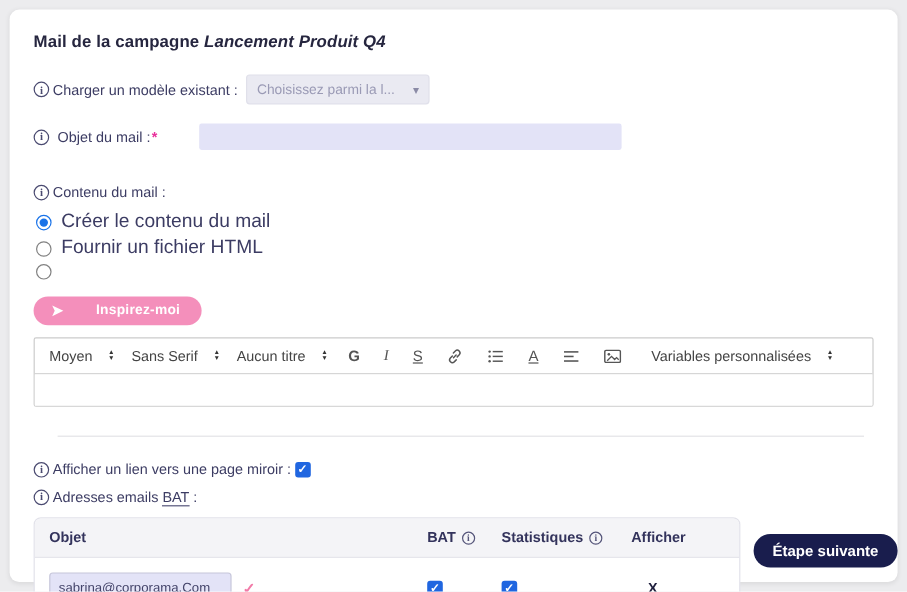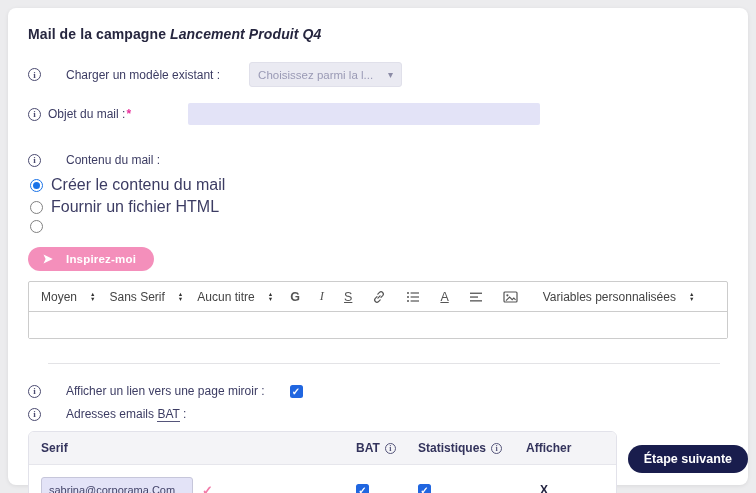--- a/index.html
+++ b/index.html
@@ -18,21 +18,21 @@
     box-shadow: 0 1px 4px rgba(0,0,0,.08);
     padding: 16px 20px;
   }
   
   .page-title {
     font-size: 14px; font-weight: 700; color: #26263f;
     margin: 2px 0 20px 0; letter-spacing: .1px;
   }
   .page-title em { font-style: italic; font-weight: 700; }
   
-  .row { display: flex; align-items: center; gap: 25px; font-size: 12px; color: #3c3c63; }
+  .row { display: flex; align-items: center; gap: 3px; font-size: 12px; color: #3c3c63; }
   .info {
     width: 13px; height: 13px; flex: 0 0 auto;
     border: 1px solid #4a4a70; border-radius: 50%;
     display: inline-flex; align-items: center; justify-content: center;
     font-size: 9px; font-weight: 700; color: #4a4a70;
     font-family: "Liberation Serif", serif;
   }
   .info::before { content: "i"; }
   .info.small { width: 11px; height: 11px; font-size: 8px; border-color: #55557a; color: #55557a; }
   
@@ -66,21 +66,21 @@
   }
   .radio.selected { border-color: #1a73e8; }
   .radio.selected::after {
     content: ""; position: absolute; left: 50%; top: 50%;
     width: 7px; height: 7px; margin: -3.5px 0 0 -3.5px;
     background: #1a73e8; border-radius: 50%;
   }
   
   .inspire {
     margin: 10px 0 10px 0;
-    display: inline-flex; align-items: center; gap: 12px;
+    display: inline-flex; align-items: center; gap: 26px;
     background: #f48fbb; color: #fff; border: none; cursor: pointer;
     border-radius: 14px; padding: 6px 18px 6px 14px;
     font-family: "Liberation Sans", sans-serif; font-size: 11.5px; font-weight: 700;
     letter-spacing: .2px;
   }
   
   .editor { border: 1px solid #ccc; border-radius: 2px; width: 700px; background: #fff; }
   .toolbar {
     display: flex; align-items: center; gap: 14px;
     padding: 7px 12px; border-bottom: 1px solid #ccc;
@@ -270,21 +270,21 @@
   </div>
 
   
   <div class="row bat-label-row">
     <span class="info"></span>
     <span><span>Adresses emails </span><span class="bat-underline">BAT</span><span> :</span></span>
   </div>
 
   <div class="bat-table">
     <div class="thead">
-      <div class="col-email">Serif</div>
+      <div class="col-email">Objet</div>
       <div class="col-bat">
         <span>BAT</span>
         <span class="info small"></span>
       </div>
       <div class="col-stats">
         <span>Statistiques</span>
         <span class="info small"></span>
       </div>
       <div class="col-del">Afficher</div>
     </div>

